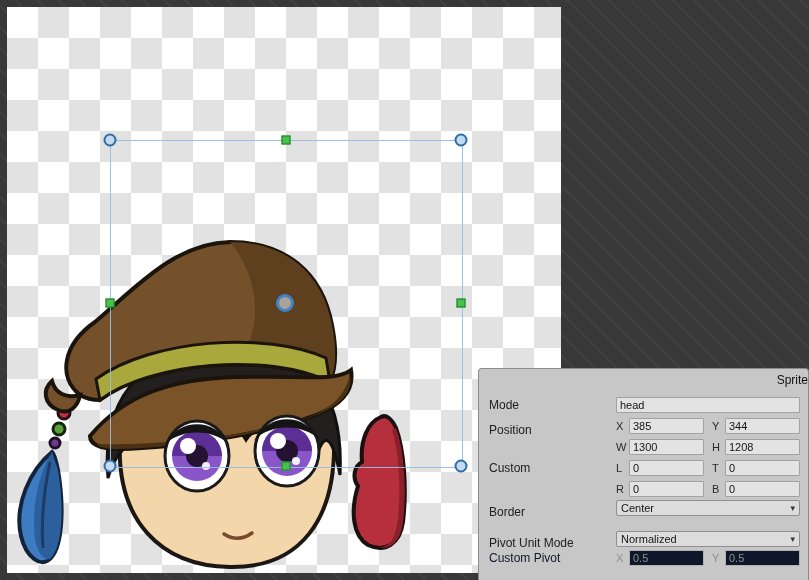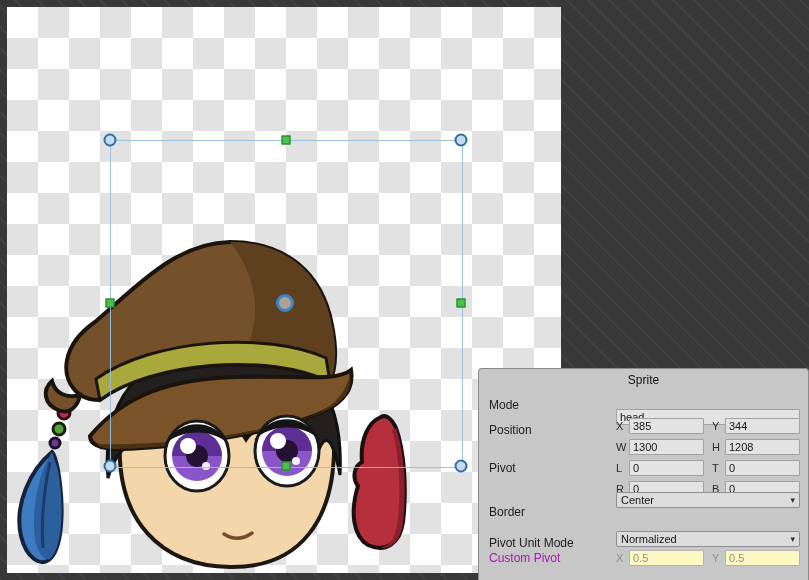--- a/index.html
+++ b/index.html
@@ -37,42 +37,42 @@
     border:3px solid #3d85c6;background:rgba(235,243,250,0.55);
     transform:translate(-50%,-50%);
   }
   .panel{
     position:absolute;left:478px;top:368px;width:331px;height:212px;z-index:3;
     background:#c7c7c7;border:1px solid #8a8a8a;border-bottom:none;
     border-radius:4px 4px 0 0;box-sizing:border-box;
     color:#1a1a1a;font-size:12px;
   }
   .panel-title{
-    position:absolute;left:0;top:4px;width:100%;text-align:center;
+    position:absolute;left:0;top:4px;width:100%;text-align:right;
     font-size:12px;color:#111;
   }
   .plabel{
     position:absolute;left:10px;height:16px;line-height:16px;
     font-size:12px;color:#202020;white-space:nowrap;
   }
-  .plabel.dim{color:#a21caf;}
+  .plabel.dim{color:#0f172a;}
   .prow{
     position:absolute;left:137px;width:184px;height:16px;
     display:flex;gap:8px;align-items:center;
   }
   .half{flex:1;display:flex;align-items:center;gap:3px;height:16px;}
   .pfx{width:10px;font-size:11px;color:#2a2a2a;flex:none;}
   .pfx.dim{color:#8f8f8f;}
   .nbox,.field{
     flex:1;width:100%;height:16px;box-sizing:border-box;
     background:#e3e3e3;border:1px solid #a2a2a2;border-radius:1px;
     font-family:"Liberation Sans",sans-serif;font-size:11px;color:#141414;
     padding:0 3px;outline:none;
   }
-  .nbox.dim{background:#fef9c3;border-color:#b2b2b2;color:#8f8f8f;}
+  .nbox.dim{background:#0f172a;border-color:#b2b2b2;color:#8f8f8f;}
   .dropdown{
     position:absolute;left:137px;width:184px;height:16px;box-sizing:border-box;
     background:#dcdcdc;border:1px solid #8f8f8f;border-radius:2px;
     display:flex;align-items:center;justify-content:space-between;
     padding:0 4px;font-size:11px;color:#141414;cursor:default;
   }
   .arrow{font-size:9px;color:#333;line-height:1;}
 </style>
 </head>
 <body>
@@ -145,21 +145,21 @@
     <div class="h-mid" style="left:110px;top:303px"></div>
     <div class="h-mid" style="left:461px;top:303px"></div>
     <div class="h-mid" style="left:286px;top:466px"></div>
     <div class="pivot" style="left:285px;top:303px"></div>
   </div>
 
   <div class="panel">
     <div class="panel-title">Sprite</div>
 
     <div class="plabel" style="top:28px">Mode</div>
-    <div class="prow" style="top:40px">
+    <div class="prow" style="top:28px">
       <input class="field" value="head" style="">
     </div>
 
     <div class="plabel" style="top:53px">Position</div>
     <div class="prow" style="top:49px">
       <div class="half">
         <span class="pfx">X</span>
         <input class="nbox" value="385" style="">
       </div>
       <div class="half">
@@ -171,21 +171,21 @@
       <div class="half">
         <span class="pfx">W</span>
         <input class="nbox" value="1300" style="">
       </div>
       <div class="half">
         <span class="pfx">H</span>
         <input class="nbox" value="1208" style="">
       </div>
     </div>
 
-    <div class="plabel" style="top:91px">Pivot</div>
+    <div class="plabel" style="top:91px">Custom</div>
     <div class="prow" style="top:91px">
       <div class="half">
         <span class="pfx">L</span>
         <input class="nbox" value="0" style="">
       </div>
       <div class="half">
         <span class="pfx">T</span>
         <input class="nbox" value="0" style="">
       </div>
     </div>
@@ -194,21 +194,21 @@
         <span class="pfx">R</span>
         <input class="nbox" value="0" style="">
       </div>
       <div class="half">
         <span class="pfx">B</span>
         <input class="nbox" value="0" style="">
       </div>
     </div>
 
     <div class="plabel" style="top:135px">Border</div>
-    <div class="dropdown" style="top:123px">
+    <div class="dropdown" style="top:131px">
       <span>Center</span>
       <span class="arrow">▾</span>
     </div>
 
     <div class="plabel" style="top:166px">Pivot Unit Mode</div>
     <div class="dropdown" style="top:162px">
       <span>Normalized</span>
       <span class="arrow">▾</span>
     </div>
 

